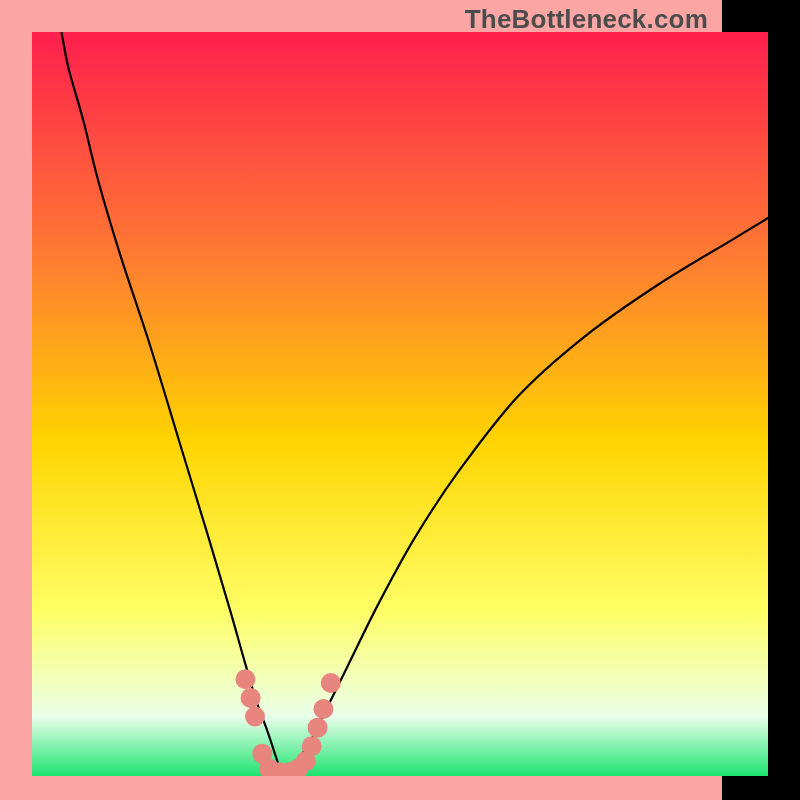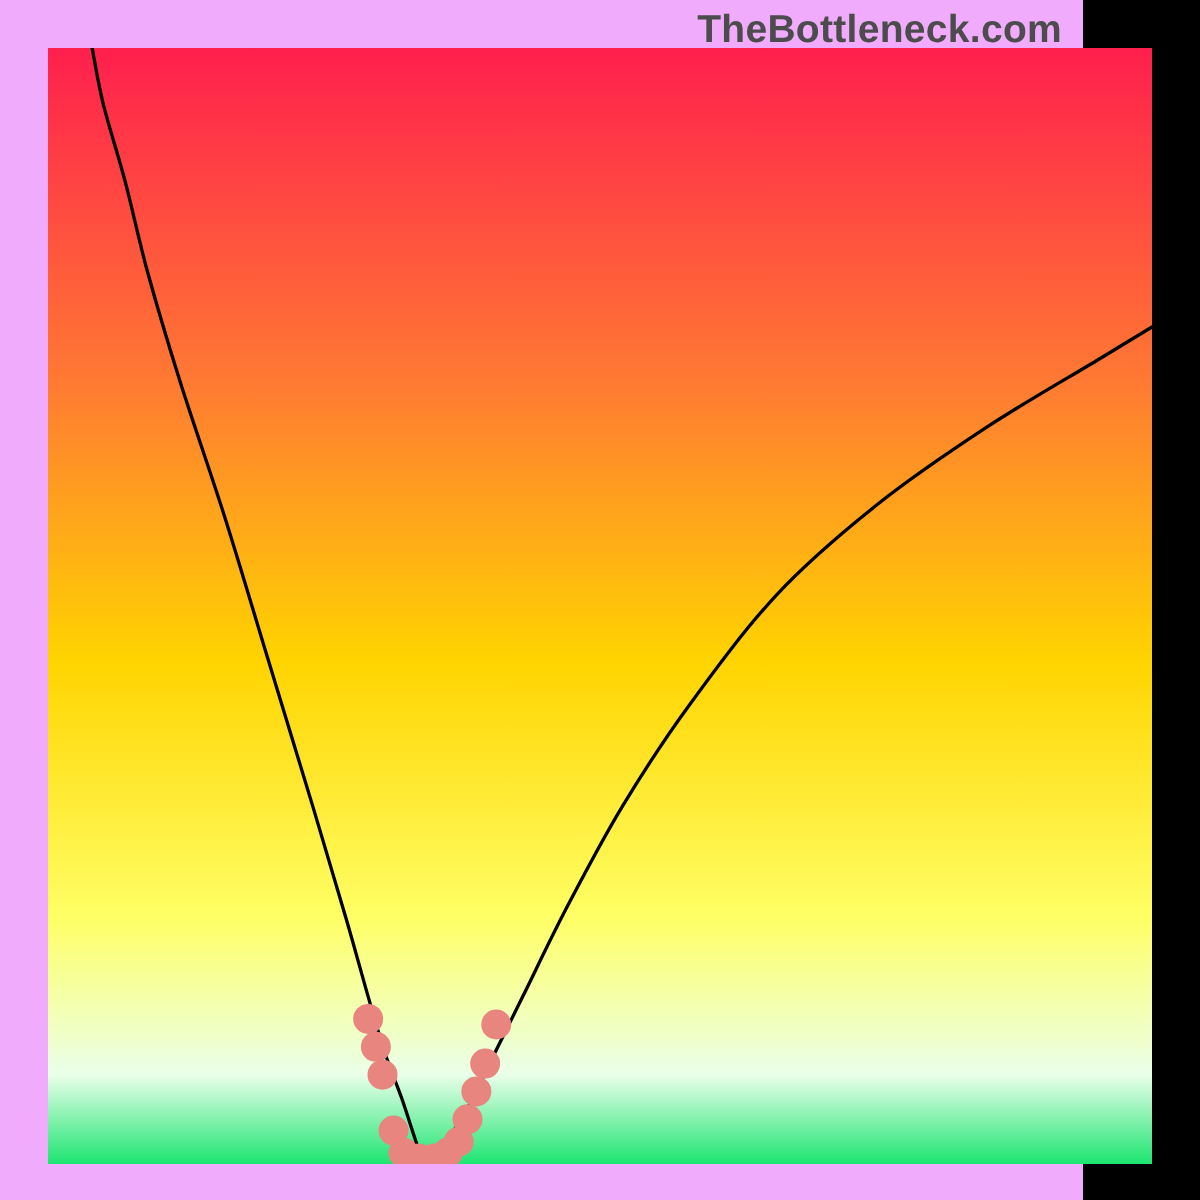--- a/index.html
+++ b/index.html
@@ -8,21 +8,21 @@
     width: 800px;
     height: 800px;
     overflow: hidden;
     background: #000;
     font-family: Arial, Helvetica, sans-serif;
   }
   .frame {
     position: relative;
     width: 722px;
     height: 800px;
-    background: #f0abfc;
+    background: #fca5a5;
   }
   .watermark {
     position: absolute;
     top: 4px;
     right: 14px;
     color: #4d4c4c;
     font-size: 26px;
     font-weight: 600;
     letter-spacing: 0.2px;
     z-index: 3;

